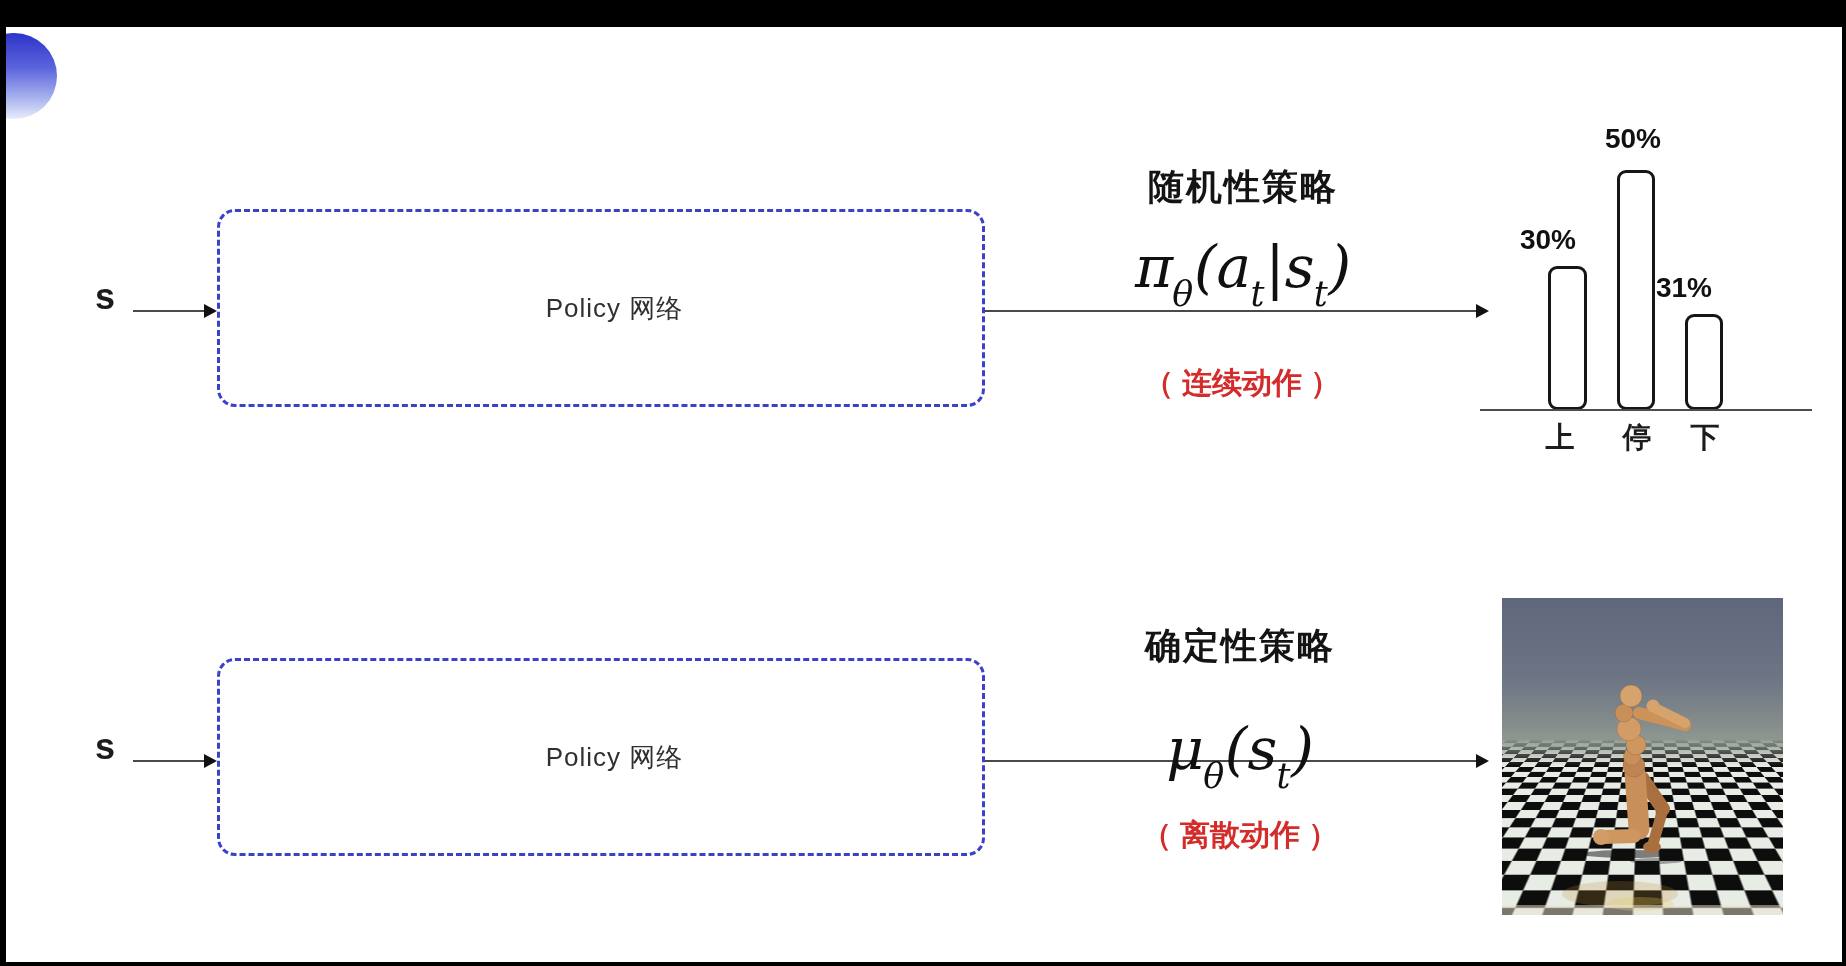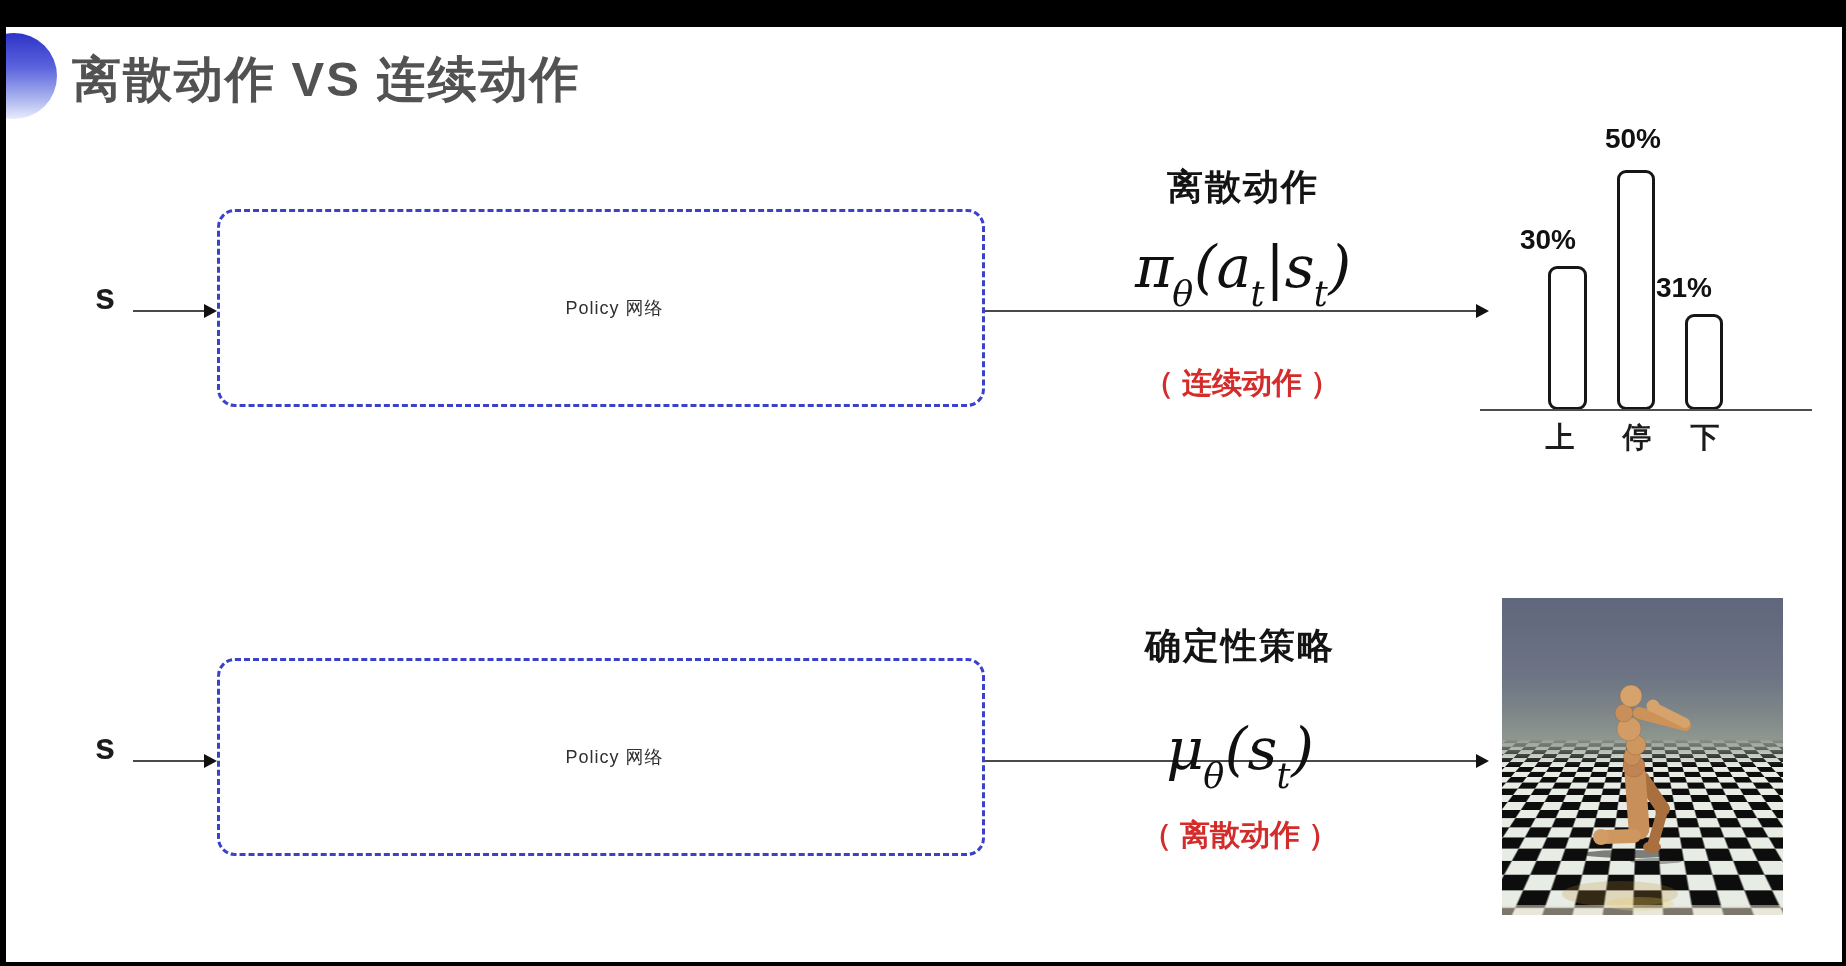--- a/index.html
+++ b/index.html
@@ -23,21 +23,21 @@
     border-left:13px solid #111;border-top:7px solid transparent;border-bottom:7px solid transparent;}
   .a1{left:127px;top:283px;width:72px;}
   .a2{left:979px;top:283px;width:492px;}
   .a3{left:127px;top:733px;width:72px;}
   .a4{left:979px;top:733px;width:492px;}
 
   
   .policy-box{position:absolute;width:768px;height:198px;border:3px dashed #3b41c9;border-radius:18px;
     display:flex;align-items:center;justify-content:center;box-sizing:border-box;background:#fff;}
   .b1{left:211px;top:182px;} .b2{left:211px;top:631px;}
-  .policy-box .box-label{font-size:18px;color:#303030;letter-spacing:1px;margin-left:27px;}
+  .policy-box .box-label{font-size:26px;color:#303030;letter-spacing:1px;margin-left:27px;}
 
   
   .ctext{position:absolute;width:340px;text-align:center;}
   .policy-type{font-size:36px;font-weight:600;color:#141414;letter-spacing:2px;}
   .pt1{left:1067px;top:136px;} .pt2{left:1064px;top:595px;}
   .formula{font-family:"DejaVu Serif","Liberation Serif",serif;font-style:italic;
     font-size:58px;color:#101010;}
   .f1{left:1067px;top:206px;} .f2{left:1064px;top:688px;}
   .formula sub{font-size:0.60em;font-style:italic;position:relative;top:0.18em;left:-0.02em;}
   .action-note{font-size:30px;font-weight:700;color:#d42b2b;white-space:nowrap;}
@@ -66,31 +66,30 @@
   .env-bottom{position:absolute;left:0;bottom:0;width:100%;height:10px;background:rgba(233,226,206,0.5);}
   .humanoid-svg{position:absolute;left:0;top:0;width:281px;height:317px;}
 </style>
 </head>
 <body>
 
 <div class="page">
  <div class="slide">
 
   <div class="title-bullet"></div>
-  <div class="slide-title">离散动作 VS 连续动作</div>
 
   <div>
     <div class="s-label s1">s</div>
     <div class="arrow a1"></div>
     <div class="policy-box b1">
       <span class="box-label">Policy 网络</span>
     </div>
     <div class="arrow a2"></div>
 
-    <div class="ctext policy-type pt1">离散动作</div>
+    <div class="ctext policy-type pt1">随机性策略</div>
     <div class="ctext formula f1"><span>π</span><sub>θ</sub><span>(</span><span>a</span><sub>t</sub><span>|</span><span>s</span><sub>t</sub><span>)</span></div>
     <div class="ctext action-note an1">（ 连续动作 ）</div>
 
     <div class="hist">
       <div class="bar-val bv1" style="bottom: 154px;">30%</div>
       <div class="bar-val bv2" style="bottom: 255px; text-align: right;">50%</div>
       <div class="bar-val bv3" style="bottom: 106px;">31%</div>
       <div class="bar bar1" style="height: 144px;"></div>
       <div class="bar bar2" style="height: 240px;"></div>
       <div class="bar bar3" style="height: 96px;"></div>

